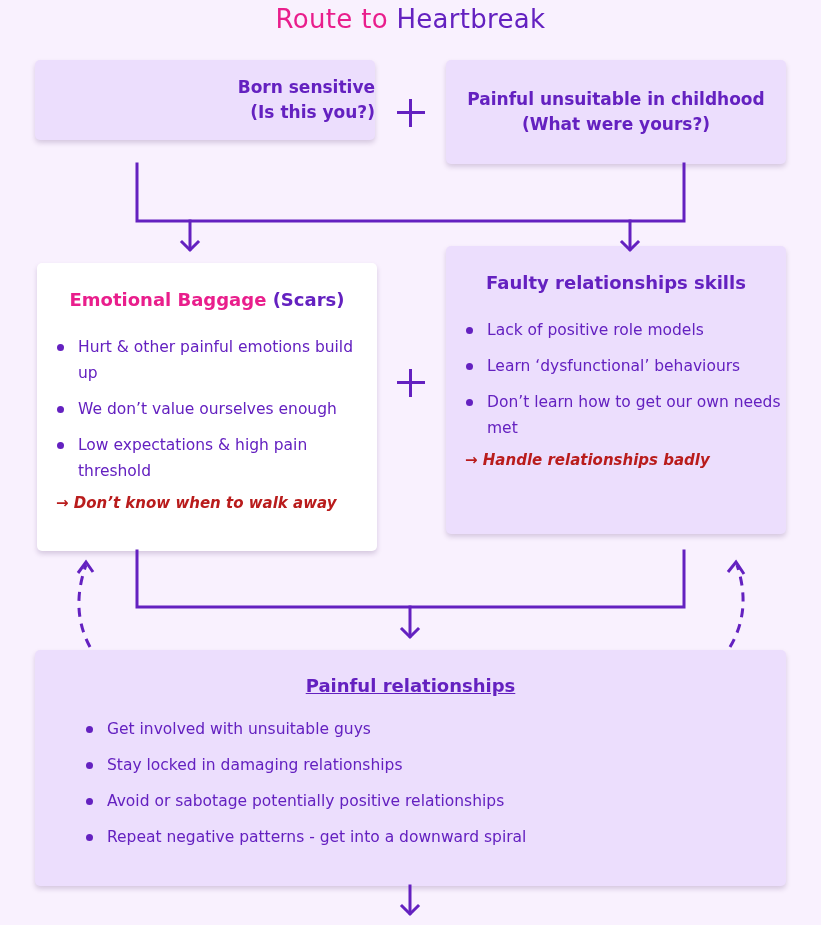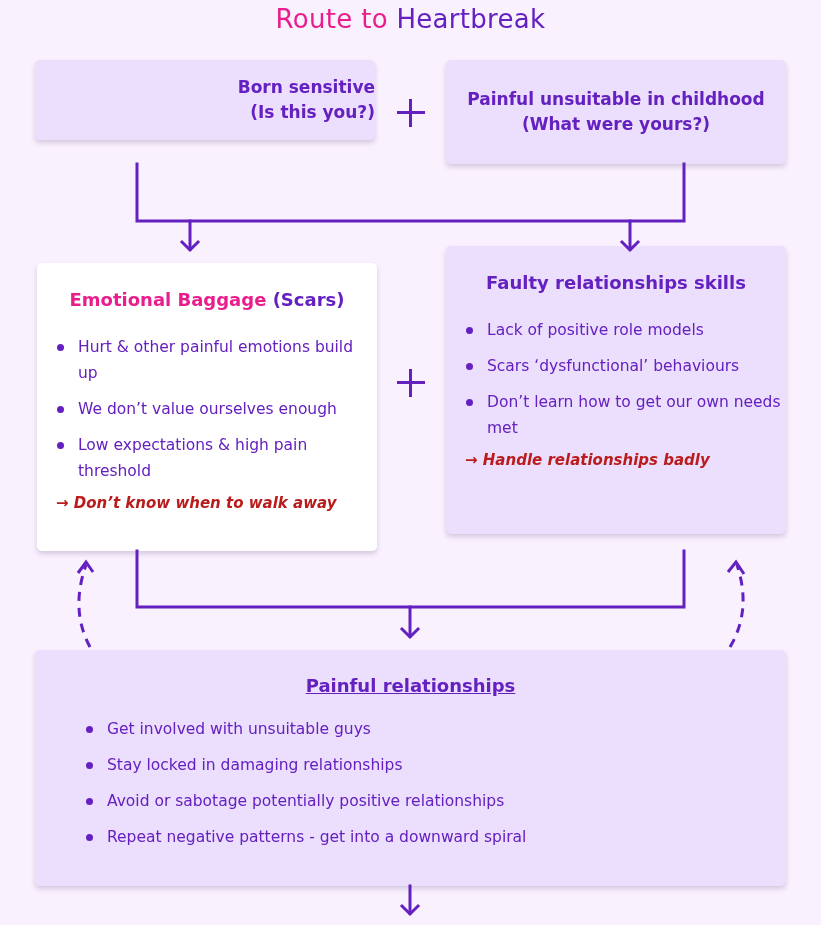--- a/index.html
+++ b/index.html
@@ -96,21 +96,21 @@
     <span>Don’t know when to walk away</span>
   </div>
 </div>
 
 <div class="plus" style="left:397px; top:369px;"></div>
 
 <div class="box lav" style="left:446px; top:246px; width:340px; height:288px;">
   <div class="box-heading">Faulty relationships skills</div>
   <ul class="blist">
     <li><span class="dot"></span><span>Lack of positive role models</span></li>
-    <li><span class="dot"></span><span>Scars ‘dysfunctional’ behaviours</span></li>
+    <li><span class="dot"></span><span>Learn ‘dysfunctional’ behaviours</span></li>
     <li><span class="dot"></span><span>Don’t learn how to get our own needs met</span></li>
   </ul>
   <div class="result-line">
     <span>→</span>
     <span>Handle relationships badly</span>
   </div>
 </div>
 
 <div class="box lav" style="left:35px; top:650px; width:751px; height:236px;">
   <div class="box-heading" style="margin-top:25px;text-decoration:underline;">Painful relationships</div>

